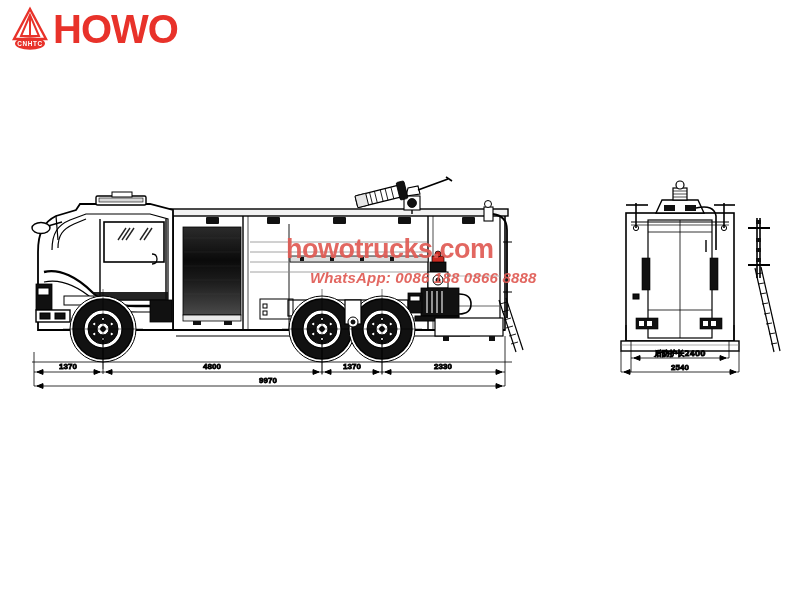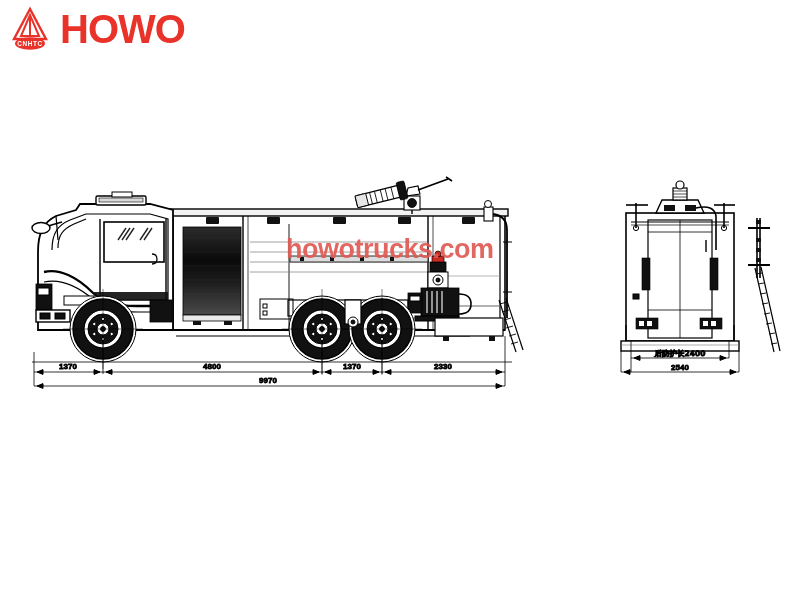--- a/index.html
+++ b/index.html
@@ -1,21 +1,21 @@
 <!DOCTYPE html>
 <html><head>
 <meta charset="utf-8">
 <title>HOWO Fire Truck Technical Drawing</title>
 <style>
   html,body{margin:0;padding:0;background:#ffffff;}
   body{width:800px;height:600px;position:relative;overflow:hidden;
        font-family:"Liberation Sans",sans-serif;color:#111;}
 
   
-  #brand{position:absolute;left:8px;top:6px;display:flex;align-items:center;gap:8px;}
+  #brand{position:absolute;left:8px;top:6px;display:flex;align-items:center;gap:1px;}
   #emblem{width:44px;height:46px;position:relative;}
   #brand-text{font-size:40px;font-weight:bold;letter-spacing:-1px;line-height:1;
               color:#e8322a;font-family:"Liberation Sans",sans-serif;}
 
   
   #drawing{position:absolute;left:0;top:0;width:800px;height:600px;}
   #drawing svg{display:block;}
 
   
   #watermark{position:absolute;left:286px;top:236px;pointer-events:none;}
@@ -470,13 +470,14 @@
 
     <text class="dimtext-cn" x="680" y="355.5">后防护长2400</text>
     <text class="dimtext" x="680" y="369.5">2540</text>
   </g>
 
 </svg>
 </div>
 
 <div id="watermark">
   <div class="wm1">howotrucks.com</div>
+  <div class="wm2">WhatsApp: 0086 188 0866 8888</div>
 </div>
 
 </body></html>

